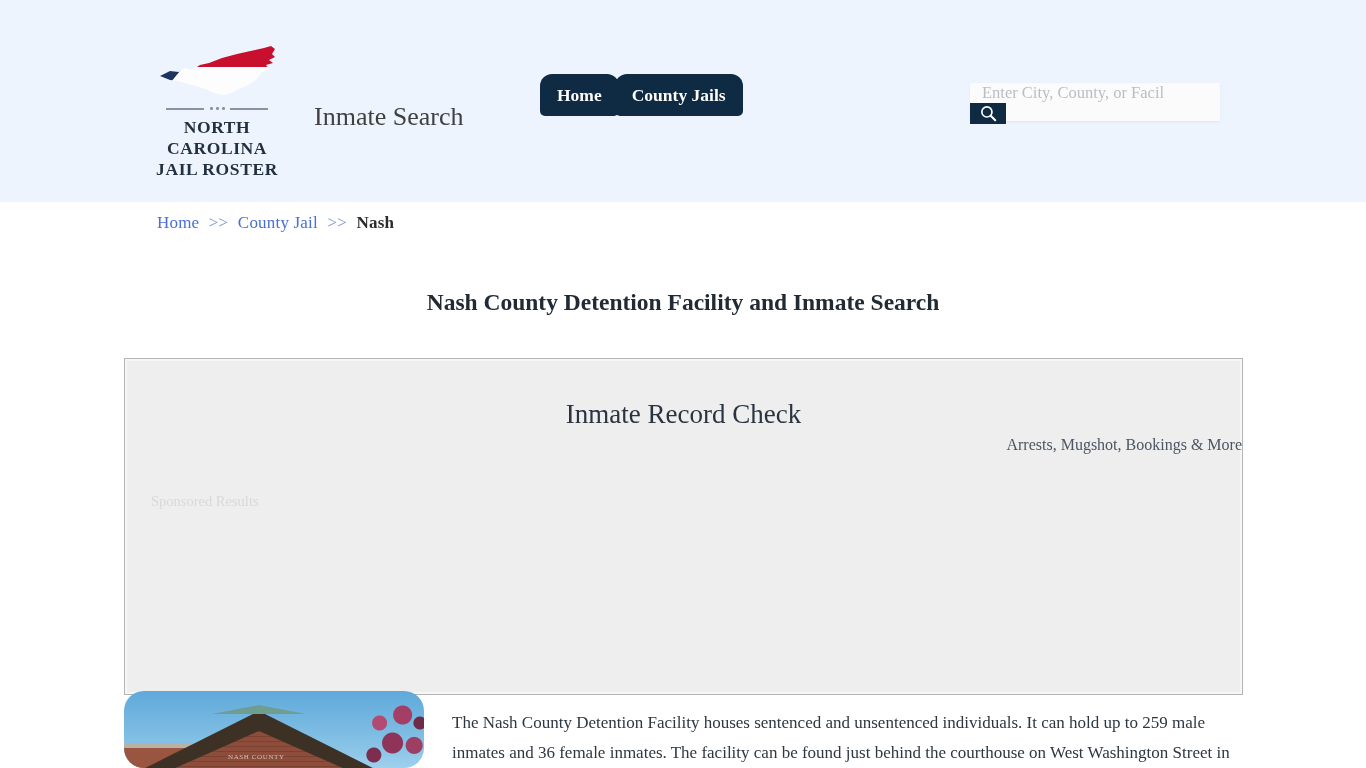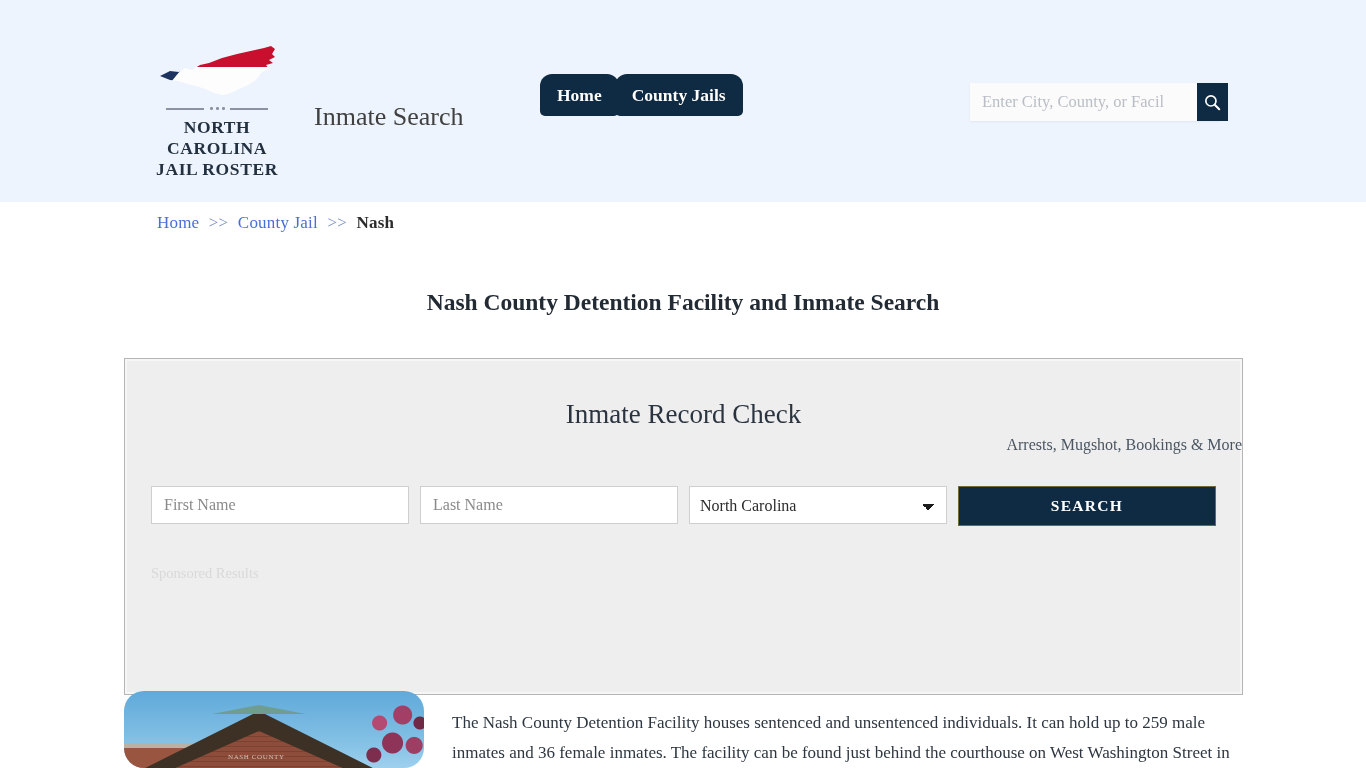--- a/index.html
+++ b/index.html
@@ -131,20 +131,21 @@
   
   .header-search {
     position: absolute;
     left: 970px;
     top: 83px;
     width: 250px;
     height: 38px;
     display: flex;
     background: #fbfbfb;
     box-shadow: 0 1px 2px rgba(0,0,0,.06);
+    flex-direction: column;
   }
   .header-search input {
     flex: 1;
     border: none;
     outline: none;
     background: transparent;
     padding: 0 12px;
     font-size: 16.5px;
     font-family: "Liberation Serif", "DejaVu Serif", serif;
     color: #444;
@@ -417,28 +418,20 @@
   <span class="sep">&gt;&gt;</span>
   <span class="current">Nash</span>
 </div>
 
 <h1 class="page-title">Nash County Detention Facility and Inmate Search</h1>
 
 <section class="record-panel">
   <div class="panel-title">Inmate Record Check</div>
   <div class="panel-sub">Arrests, Mugshot, Bookings &amp; More</div>
 
-  <form class="panel-form">
-    <input type="text" class="field-first" placeholder="First Name" style="">
-    <input type="text" class="field-last" placeholder="Last Name" style="">
-    <select class="field-state">
-      <option>North Carolina</option>
-    </select>
-    <button class="btn-search">SEARCH</button>
-  </form>
 
   <div class="sponsored-label">Sponsored Results</div>
 </section>
 
 <section class="content-row">
   <div class="facility-photo">
     <div class="photo-left-bldg"></div>
     <div class="photo-roof"></div>
     <div class="photo-brick"></div>
     <div class="photo-gable"></div>

